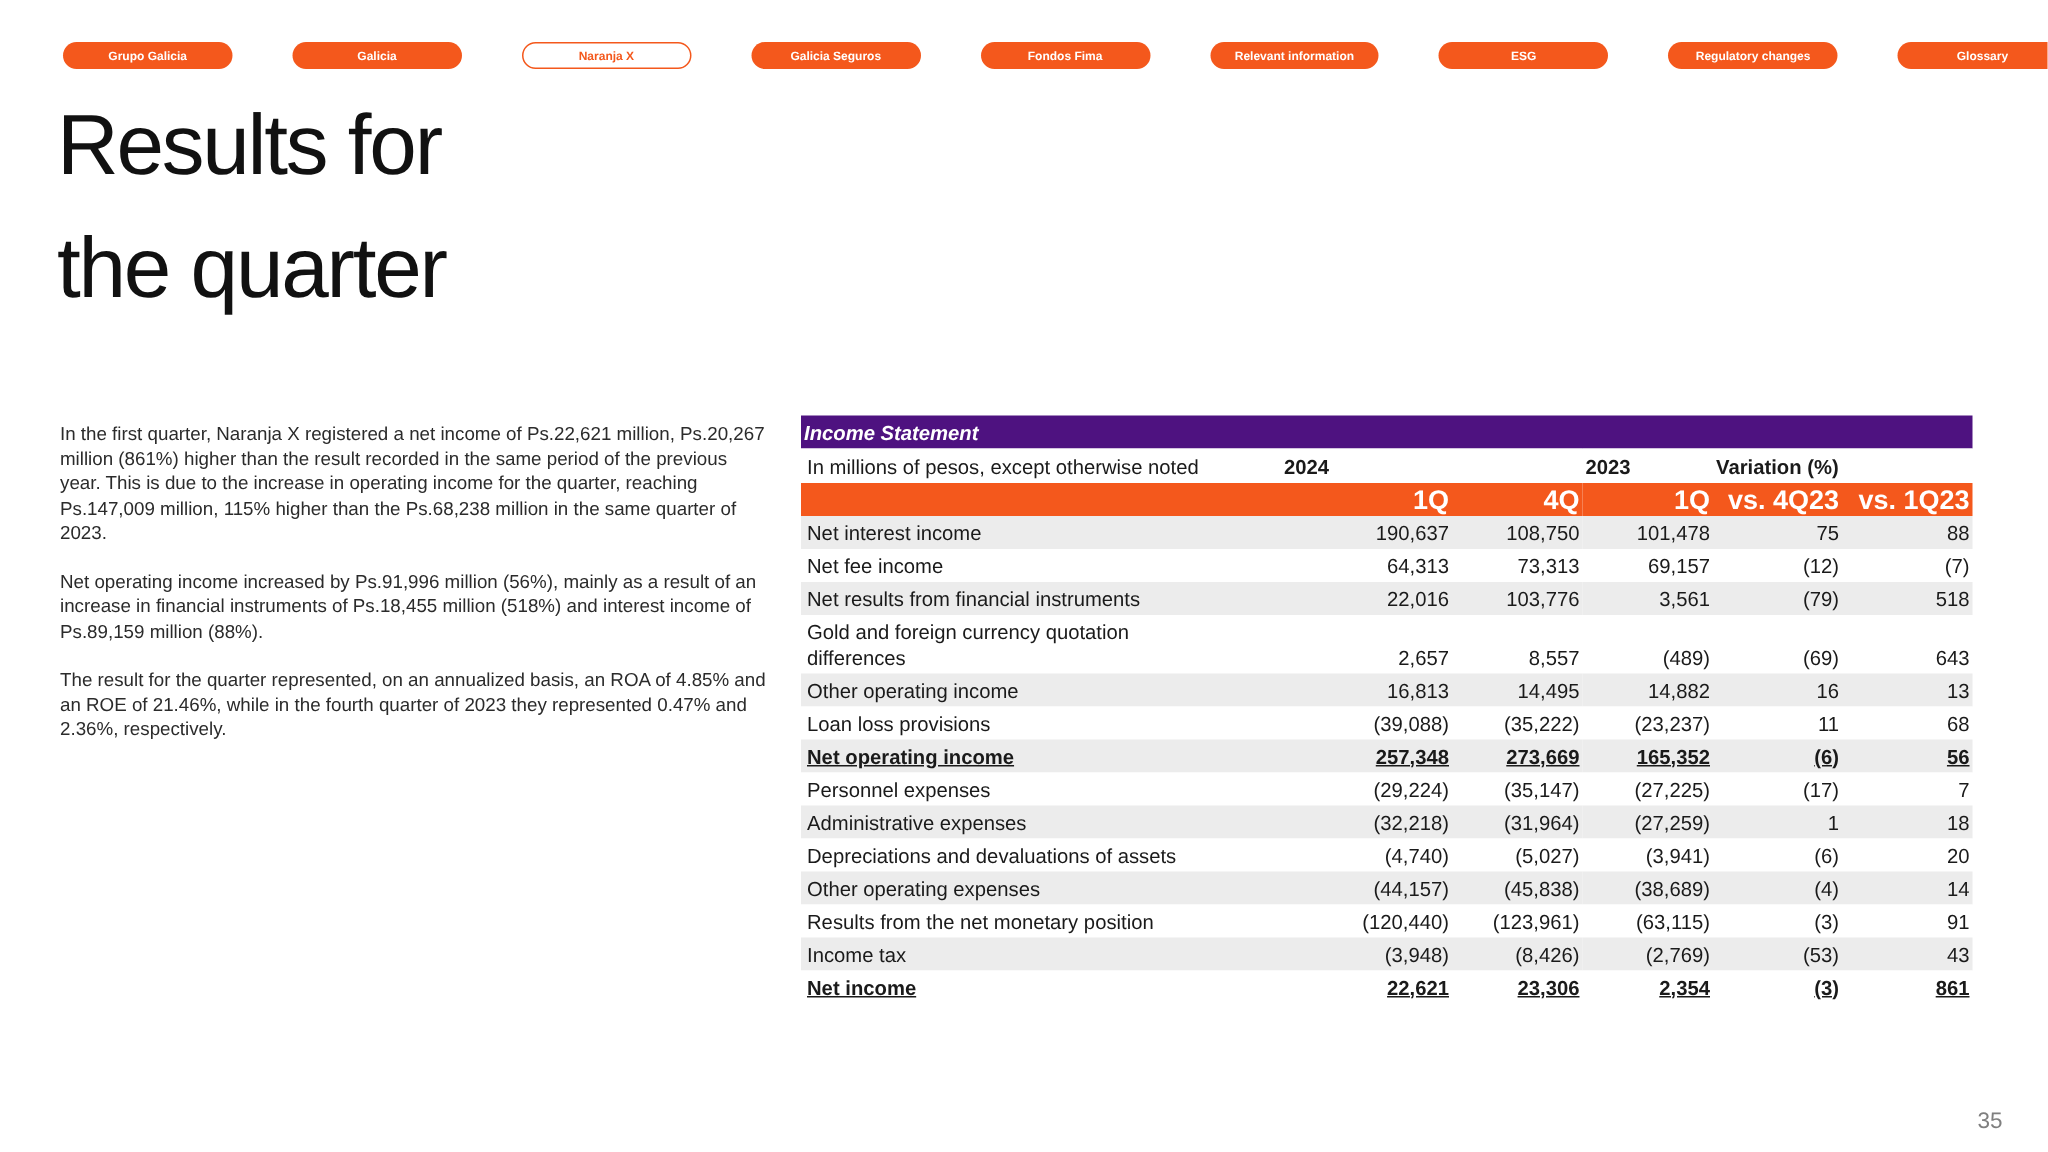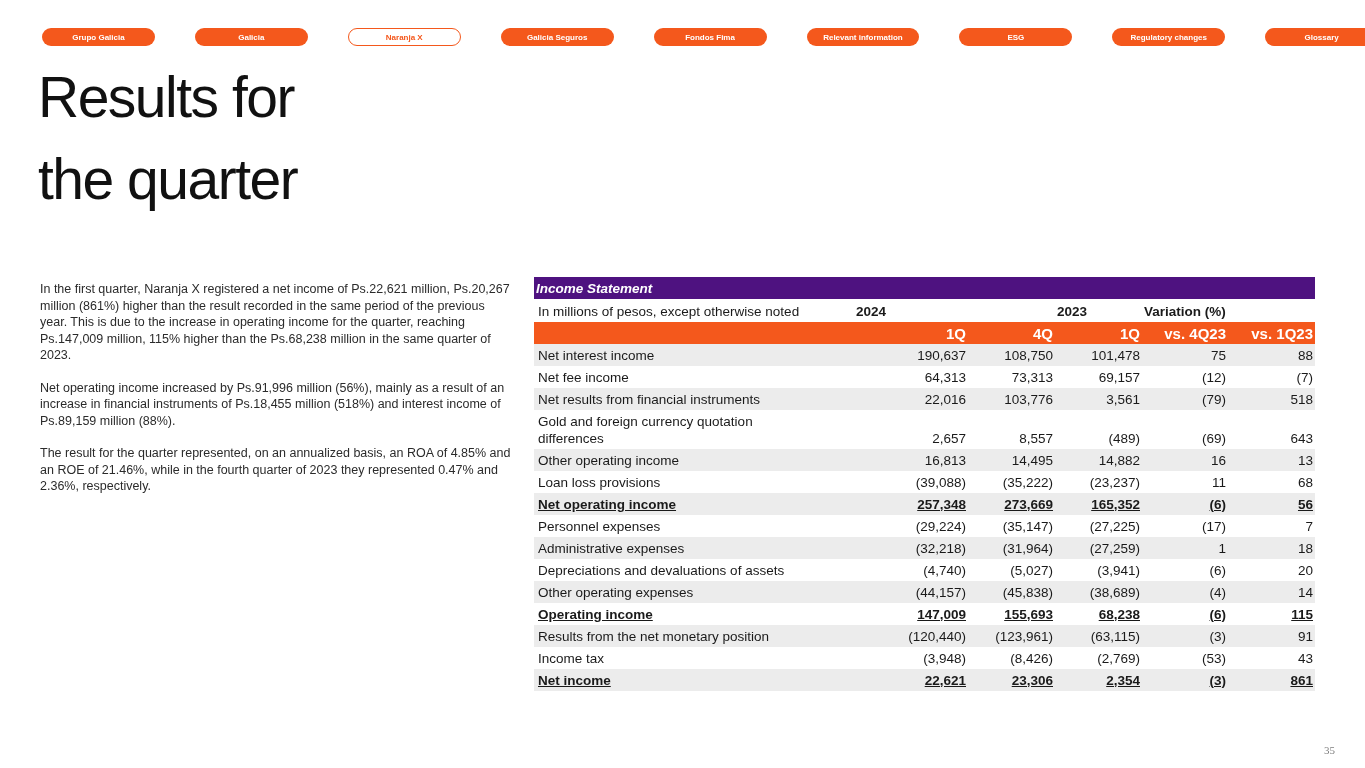--- a/index.html
+++ b/index.html
@@ -58,32 +58,32 @@
   .bar-row th{
     background:var(--purple);color:#ffffff;
     font-style:italic;font-weight:700;font-size:13.5px;
     text-align:left;padding:2px 5px 3px 5px;height:20px;vertical-align:middle;
   }
   .year-row td{background:#ffffff;height:23px;}
   .year-row .sub{white-space:nowrap;padding-left:4px;}
   .year-row .yr{font-weight:700;text-align:left;}
   .q-row td{
     background:var(--orange);color:#ffffff;font-weight:700;
-    font-size:15px;text-align:right;height:21px;vertical-align:middle;
+    font-size:18px;text-align:right;height:21px;vertical-align:middle;
   }
   tbody td.label{text-align:left;padding-left:4px;white-space:pre-line;}
   tbody td.num{text-align:right;}
   tbody tr:nth-child(odd){background:var(--stripe);}
   tbody tr:nth-child(even){background:#ffffff;}
   tbody tr.total{font-weight:700;text-decoration:underline;}
 
   
   .page-number{
     position:absolute;right:30px;bottom:12px;
-    font-size:11px;color:#7f7f7f;font-family:Liberation Serif, serif;
+    font-size:15px;color:#7f7f7f;
   }
 </style>
 </head>
 <body>
 
 <div class="slide">
 
   <nav class="pills">
       <button class="pill">Grupo Galicia</button>
       <button class="pill">Galicia</button>
@@ -217,28 +217,20 @@
           <td class="num">20</td>
         </tr>
         <tr>
           <td class="label">Other operating expenses</td>
           <td class="num">(44,157)</td>
           <td class="num">(45,838)</td>
           <td class="num">(38,689)</td>
           <td class="num">(4)</td>
           <td class="num">14</td>
         </tr>
-        <tr class="total">
-          <td class="label">Operating income</td>
-          <td class="num">147,009</td>
-          <td class="num">155,693</td>
-          <td class="num">68,238</td>
-          <td class="num">(6)</td>
-          <td class="num">115</td>
-        </tr>
         <tr>
           <td class="label">Results from the net monetary position</td>
           <td class="num">(120,440)</td>
           <td class="num">(123,961)</td>
           <td class="num">(63,115)</td>
           <td class="num">(3)</td>
           <td class="num">91</td>
         </tr>
         <tr>
           <td class="label">Income tax</td>

